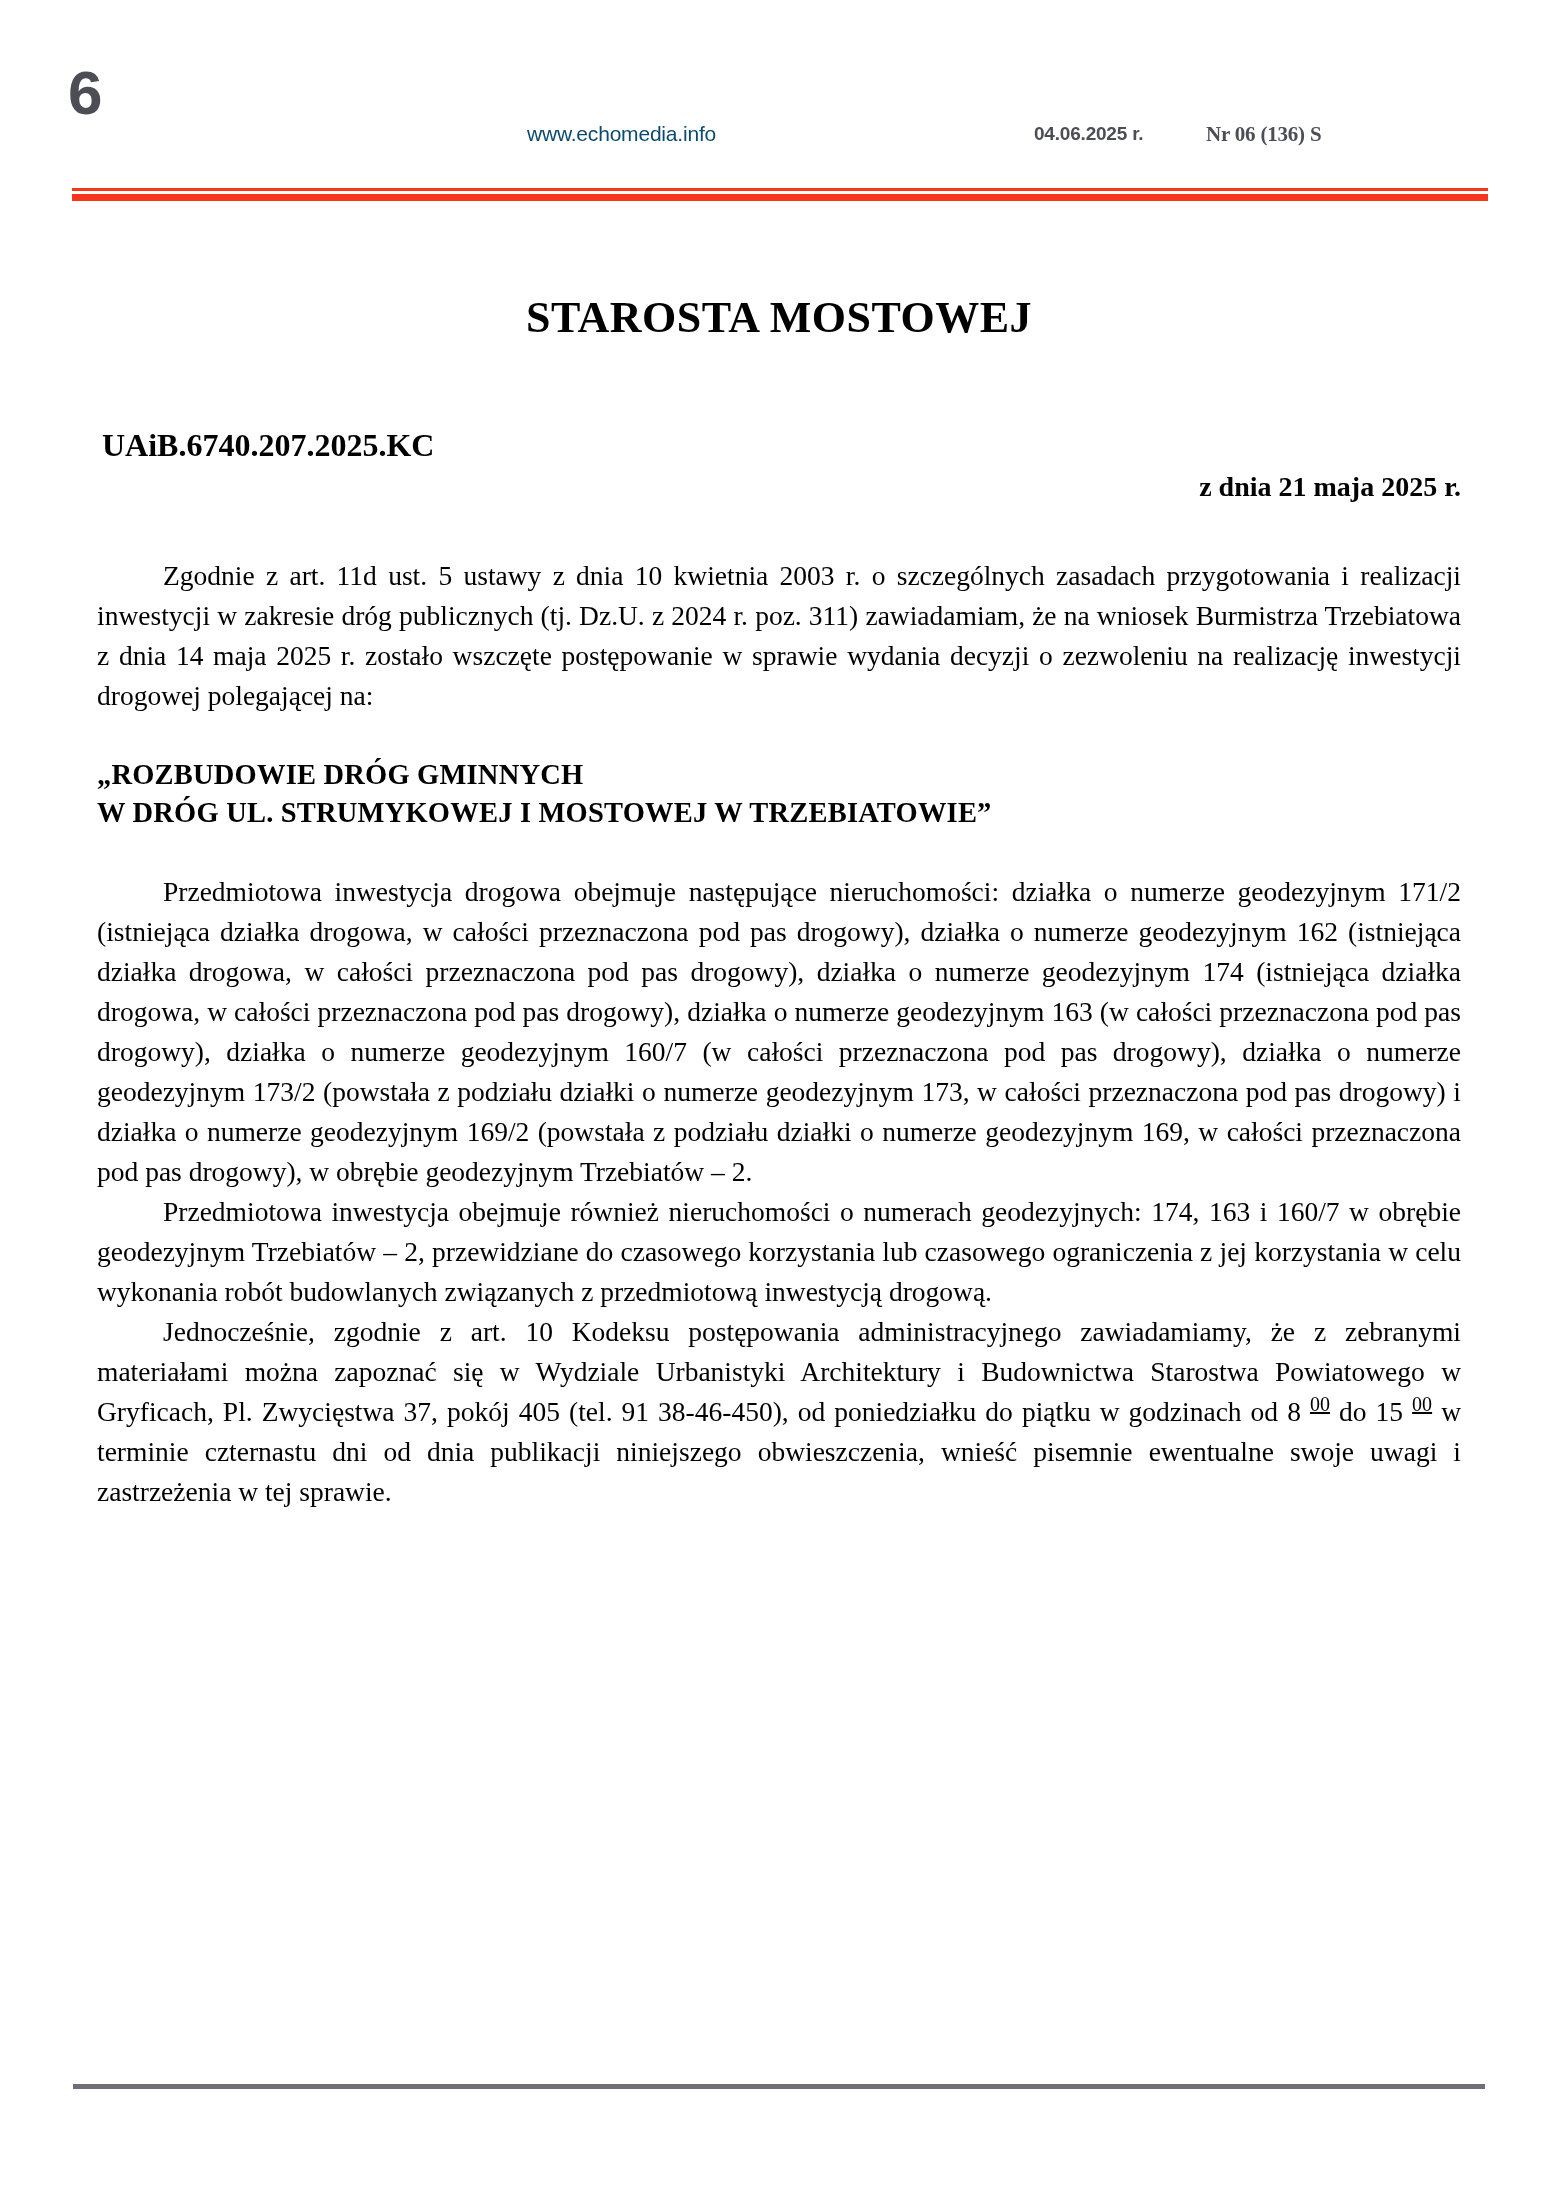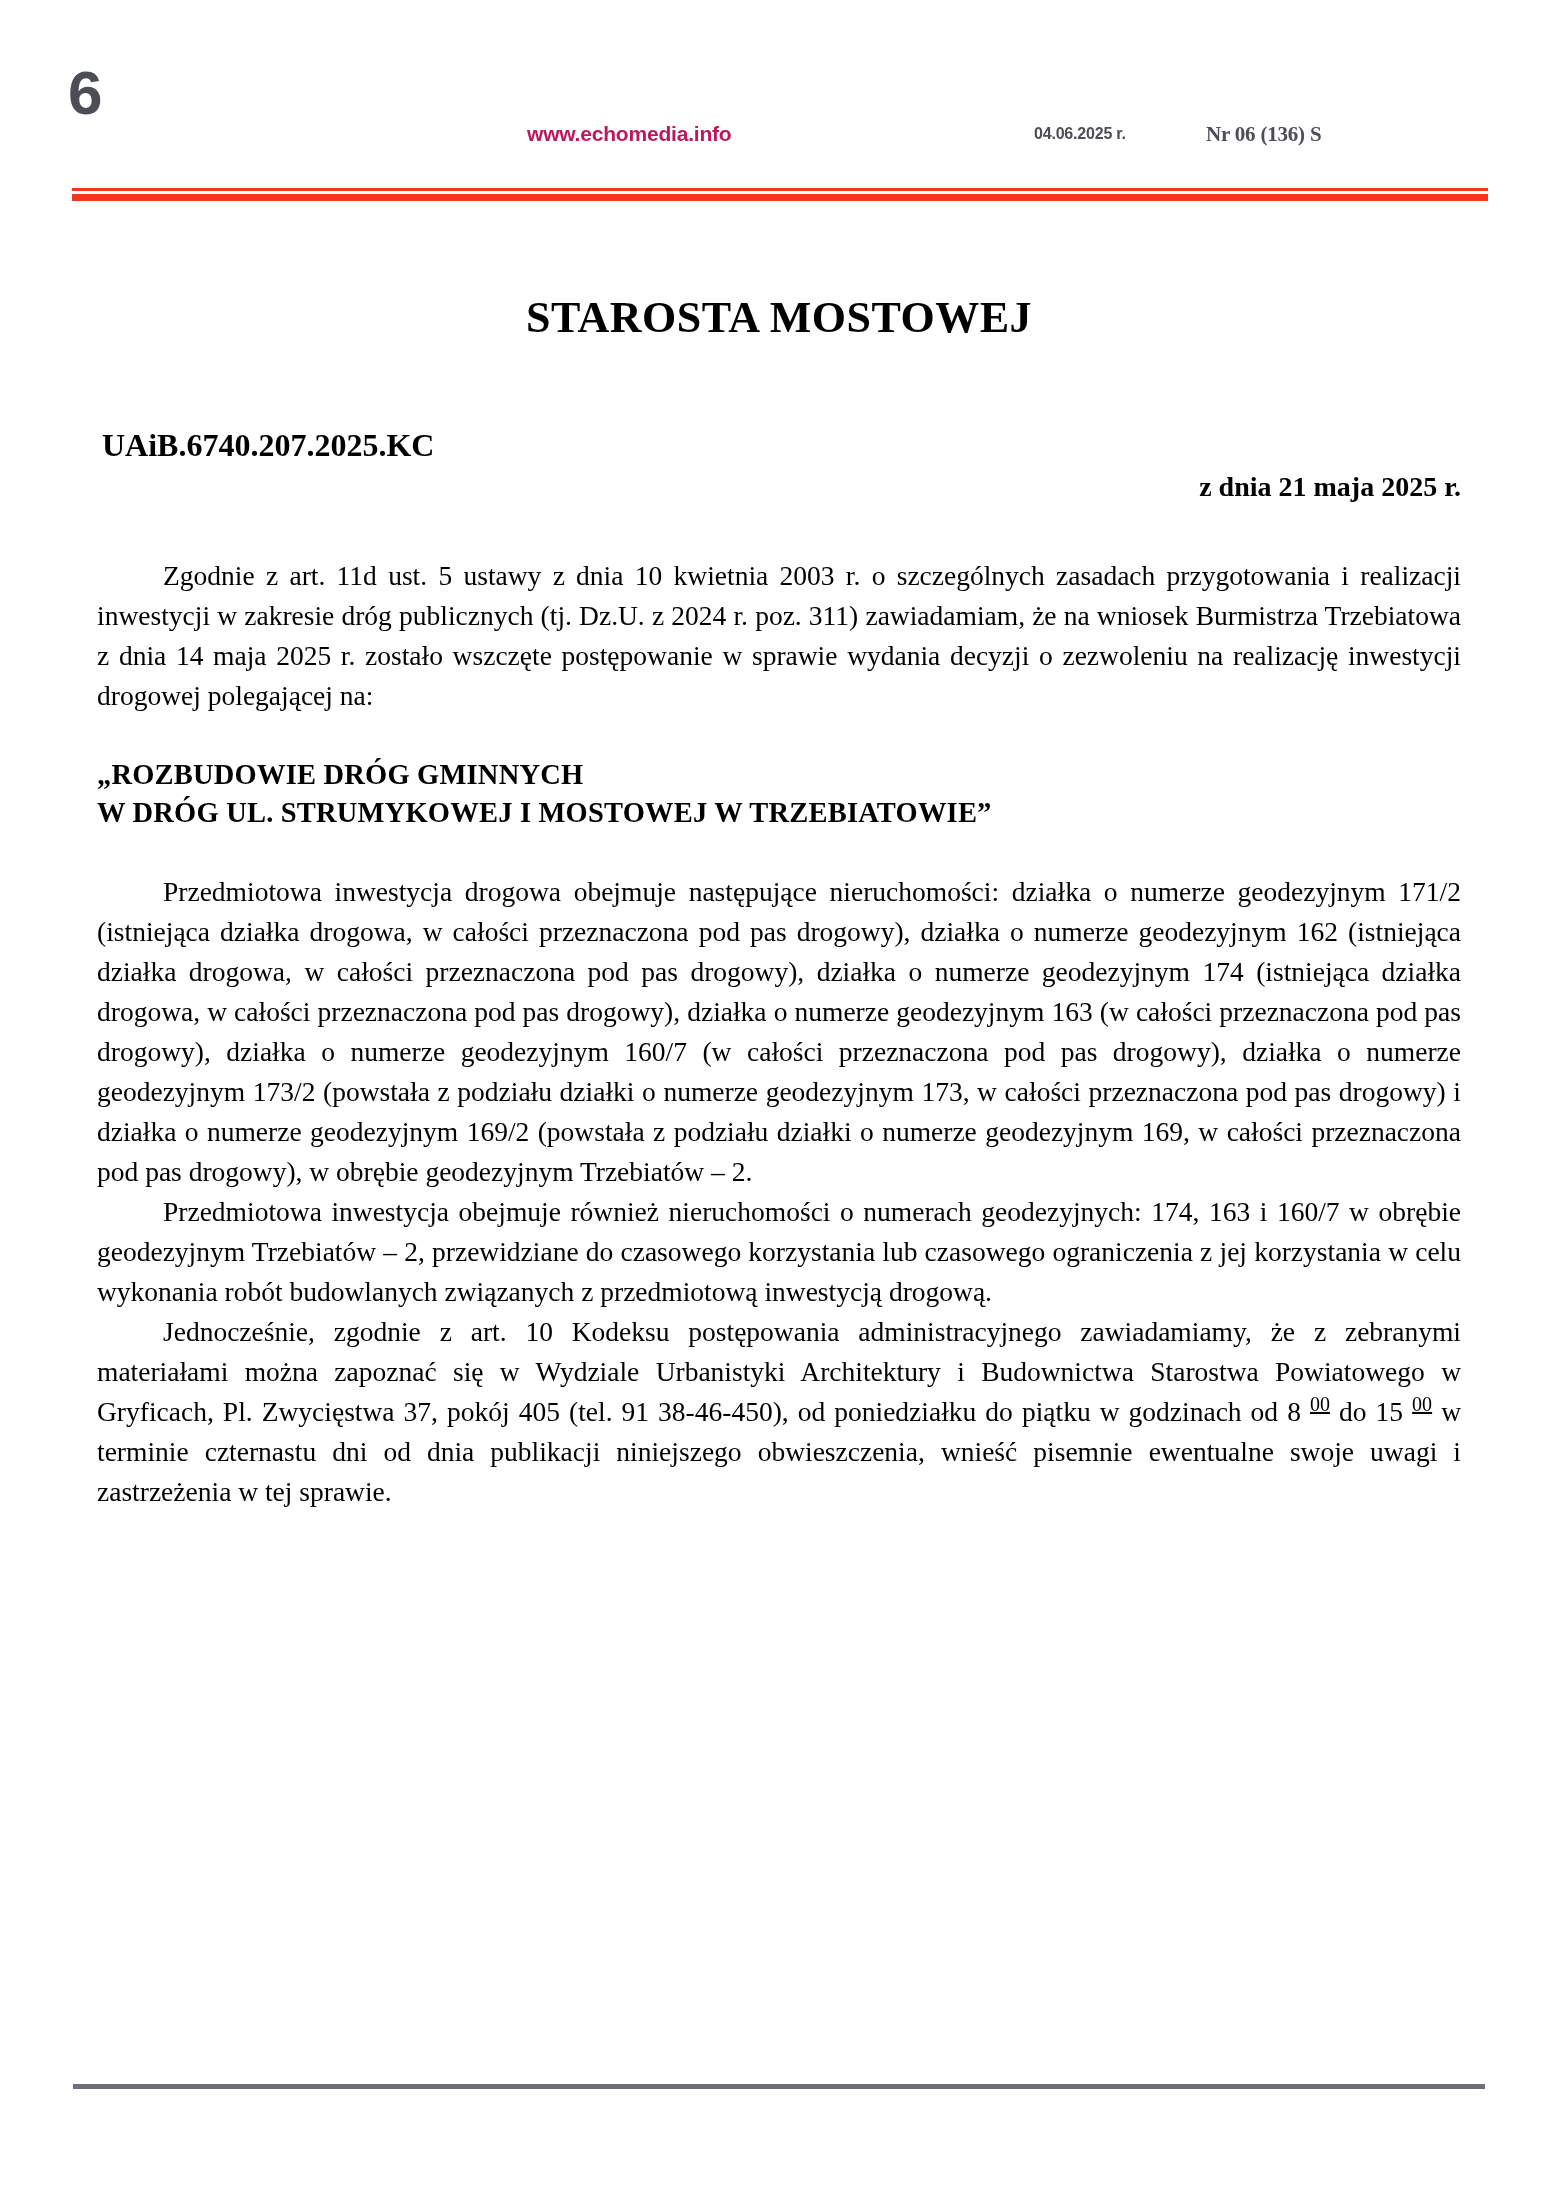--- a/index.html
+++ b/index.html
@@ -40,33 +40,33 @@
     font-size: 62px;
     line-height: 62px;
     color: #4c4d55;
     letter-spacing: -1px;
   }
   .masthead-site {
     position: absolute;
     left: 527px;
     top: 122px;
     font-family: "Liberation Sans", "DejaVu Sans", sans-serif;
-    font-weight: bold;
+    font-weight: normal;
     font-size: 21px;
     line-height: 24px;
-    color: #be185d;
+    color: #0c4a6e;
     letter-spacing: -0.2px;
   }
   .masthead-date {
     position: absolute;
     left: 1034px;
     top: 122px;
     font-family: "Liberation Sans", "DejaVu Sans", sans-serif;
     font-weight: bold;
-    font-size: 16px;
+    font-size: 19px;
     line-height: 24px;
     color: #4c4d55;
     letter-spacing: -0.2px;
   }
   .masthead-issue {
     position: absolute;
     left: 1206px;
     top: 122px;
     font-family: Liberation Serif, serif;
     font-weight: bold;

